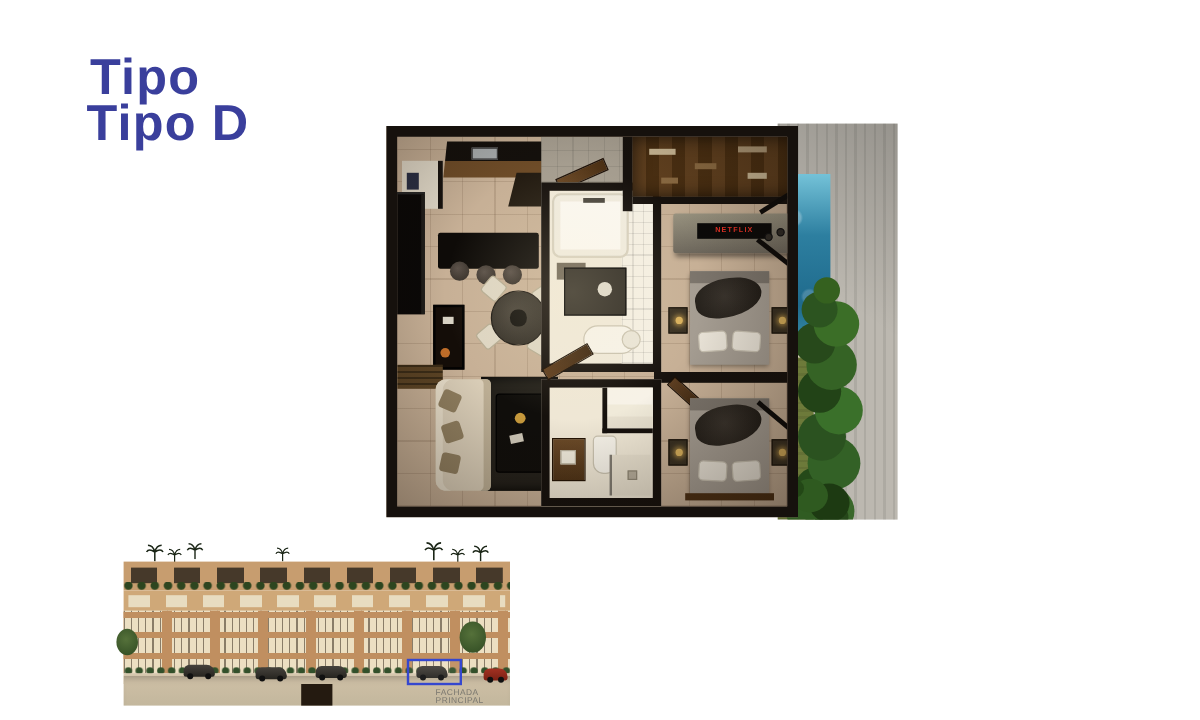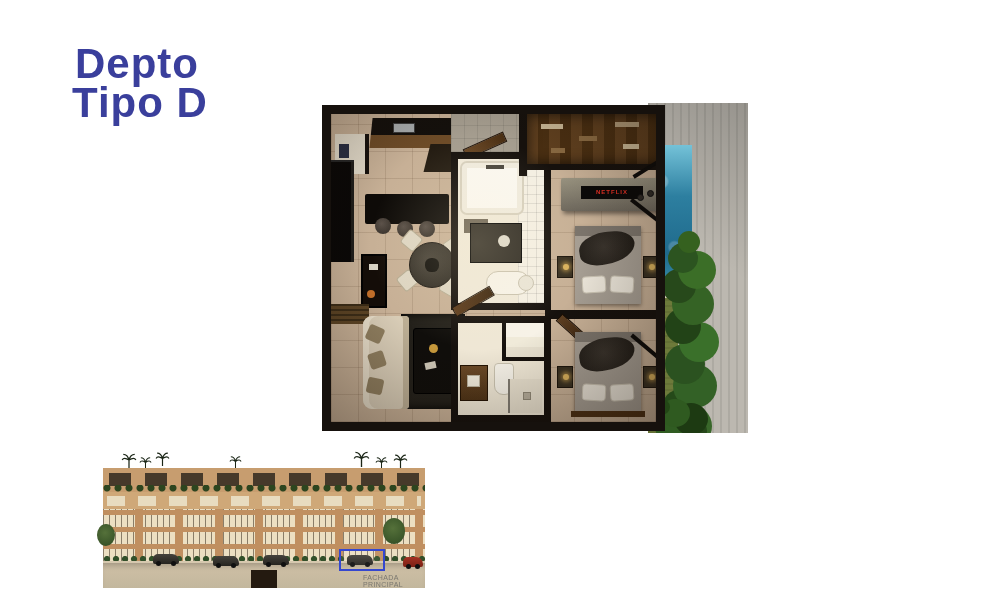--- a/index.html
+++ b/index.html
@@ -194,21 +194,21 @@
   .flabel { left:268px; top:124px; font-size:7px; color:#7a776f; letter-spacing:.4px; }
 
   .palm { position:absolute; }
 </style>
 </head>
 <body>
 
 <div class="page">
 
   <div class="abs title">
-    <div class="l1">Depto</div>
+    <div class="l1">Tipo</div>
     <div class="l2">Tipo D</div>
   </div>
 
   <div class="abs floorplan">
 
     <div class="abs outdoor">
       <div class="abs pool"></div>
       <div class="abs deck"></div>
       <div class="abs grass"></div>
       <div class="abs garden"></div>

